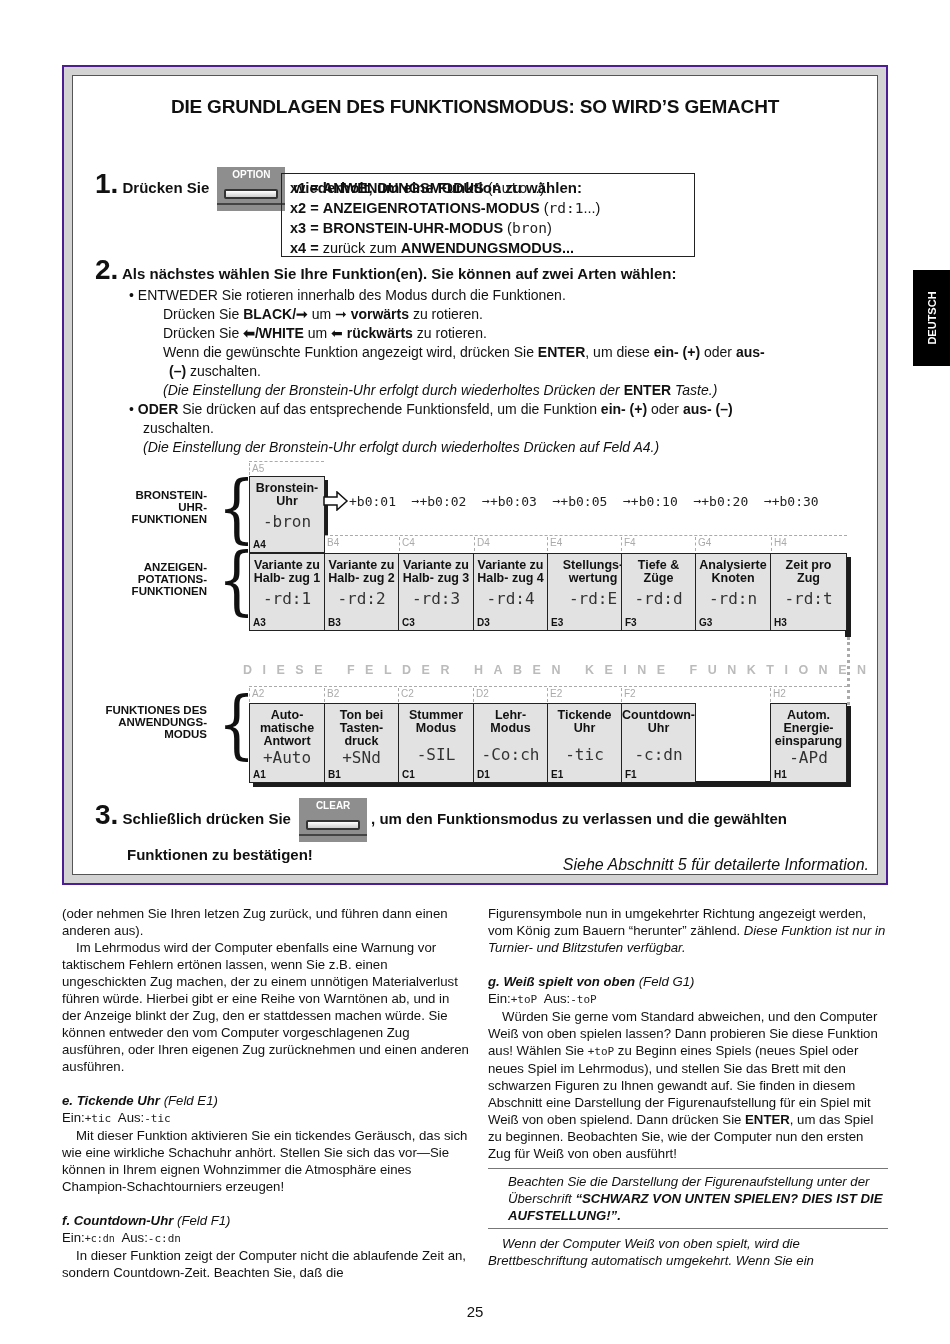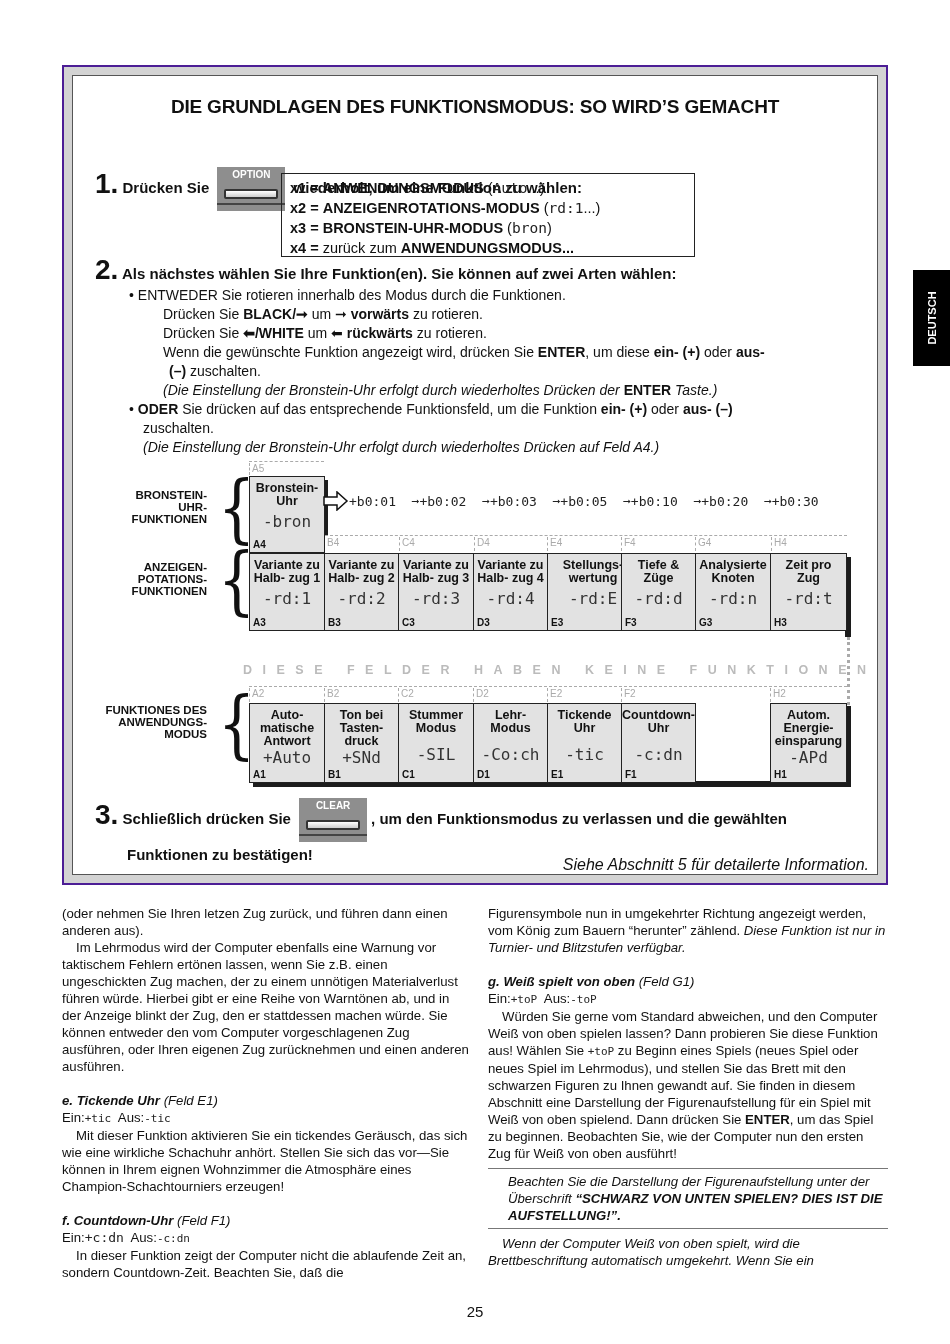--- a/index.html
+++ b/index.html
@@ -275,21 +275,21 @@
   </div>
 </div>
 
 <div class="col bottom-text" style="left:62px;">
   <p class="noind">(oder nehmen Sie Ihren letzen Zug zurück, und führen dann einen anderen aus).</p>
   <p>Im Lehrmodus wird der Computer ebenfalls eine Warnung vor taktischem Fehlern ertönen lassen, wenn Sie z.B. einen ungeschickten Zug machen, der zu einem unnötigen Materialverlust führen würde. Hierbei gibt er eine Reihe von Warntönen ab, und in der Anzeige blinkt der Zug, den er stattdessen machen würde. Sie können entweder den vom Computer vorgeschlagenen Zug ausführen, oder Ihren eigenen Zug zurücknehmen und einen anderen ausführen.</p>
   <h4 style="margin-top:17px;"><b><i>e. Tickende Uhr</i></b><i> (Feld E1)</i></h4>
   <p class="noind"><span>Ein:</span><span class="lcd" style="font-size:11px">+tic</span><span style="white-space:pre">  Aus:</span><span class="lcd" style="font-size:11px">-tic</span></p>
   <p>Mit dieser Funktion aktivieren Sie ein tickendes Geräusch, das sich wie eine wirkliche Schachuhr anhört. Stellen Sie sich das vor—Sie können in Ihrem eignen Wohnzimmer die Atmosphäre eines Champion-Schachtourniers erzeugen!</p>
   <h4 style="margin-top:17px;"><b><i>f. Countdown-Uhr</i></b><i> (Feld F1)</i></h4>
-  <p class="noind"><span>Ein:</span><span class="lcd" style="font-size:13px">+c:dn</span><span style="white-space:pre">  Aus:</span><span class="lcd" style="font-size:11px">-c:dn</span></p>
+  <p class="noind"><span>Ein:</span><span class="lcd" style="font-size:10px">+c:dn</span><span style="white-space:pre">  Aus:</span><span class="lcd" style="font-size:11px">-c:dn</span></p>
   <p>In dieser Funktion zeigt der Computer nicht die ablaufende Zeit an, sondern Countdown-Zeit. Beachten Sie, daß die</p>
 </div>
 
 <div class="col bottom-text" style="left:488px; width:400px;">
   <p class="noind"><span>Figurensymbole nun in umgekehrter Richtung angezeigt werden, vom König zum Bauern “herunter” zählend. </span><i>Diese Funktion ist nur in Turnier- und Blitzstufen verfügbar.</i></p>
   <h4 style="margin-top:17px;"><b><i>g. Weiß spielt von oben</i></b><i> (Feld G1)</i></h4>
   <p class="noind"><span>Ein:</span><span class="lcd" style="font-size:11px">+toP</span><span style="white-space:pre">  Aus:</span><span class="lcd" style="font-size:11px">-toP</span></p>
   <p><span>Würden Sie gerne vom Standard abweichen, und den Computer Weiß von oben spielen lassen? Dann probieren Sie diese Funktion aus! Wählen Sie </span><span class="lcd" style="font-size:11px">+toP</span><span> zu Beginn eines Spiels (neues Spiel oder neues Spiel im Lehrmodus), und stellen Sie das Brett mit den schwarzen Figuren zu Ihnen gewandt auf. Sie finden in diesem Abschnitt eine Darstellung der Figurenaufstellung für ein Spiel mit Weiß von oben spielend. Dann drücken Sie </span><b>ENTER</b><span>, um das Spiel zu beginnen. Beobachten Sie, wie der Computer nun den ersten Zug für Weiß von oben ausführt!</span></p>
   <div class="note"><span>Beachten Sie die Darstellung der Figurenaufstellung unter der Überschrift </span><b>“SCHWARZ VON UNTEN SPIELEN? DIES IST DIE AUFSTELLUNG!”.</b></div>
   <p style="font-style:italic;">Wenn der Computer Weiß von oben spielt, wird die Brettbeschriftung automatisch umgekehrt. Wenn Sie ein</p>

